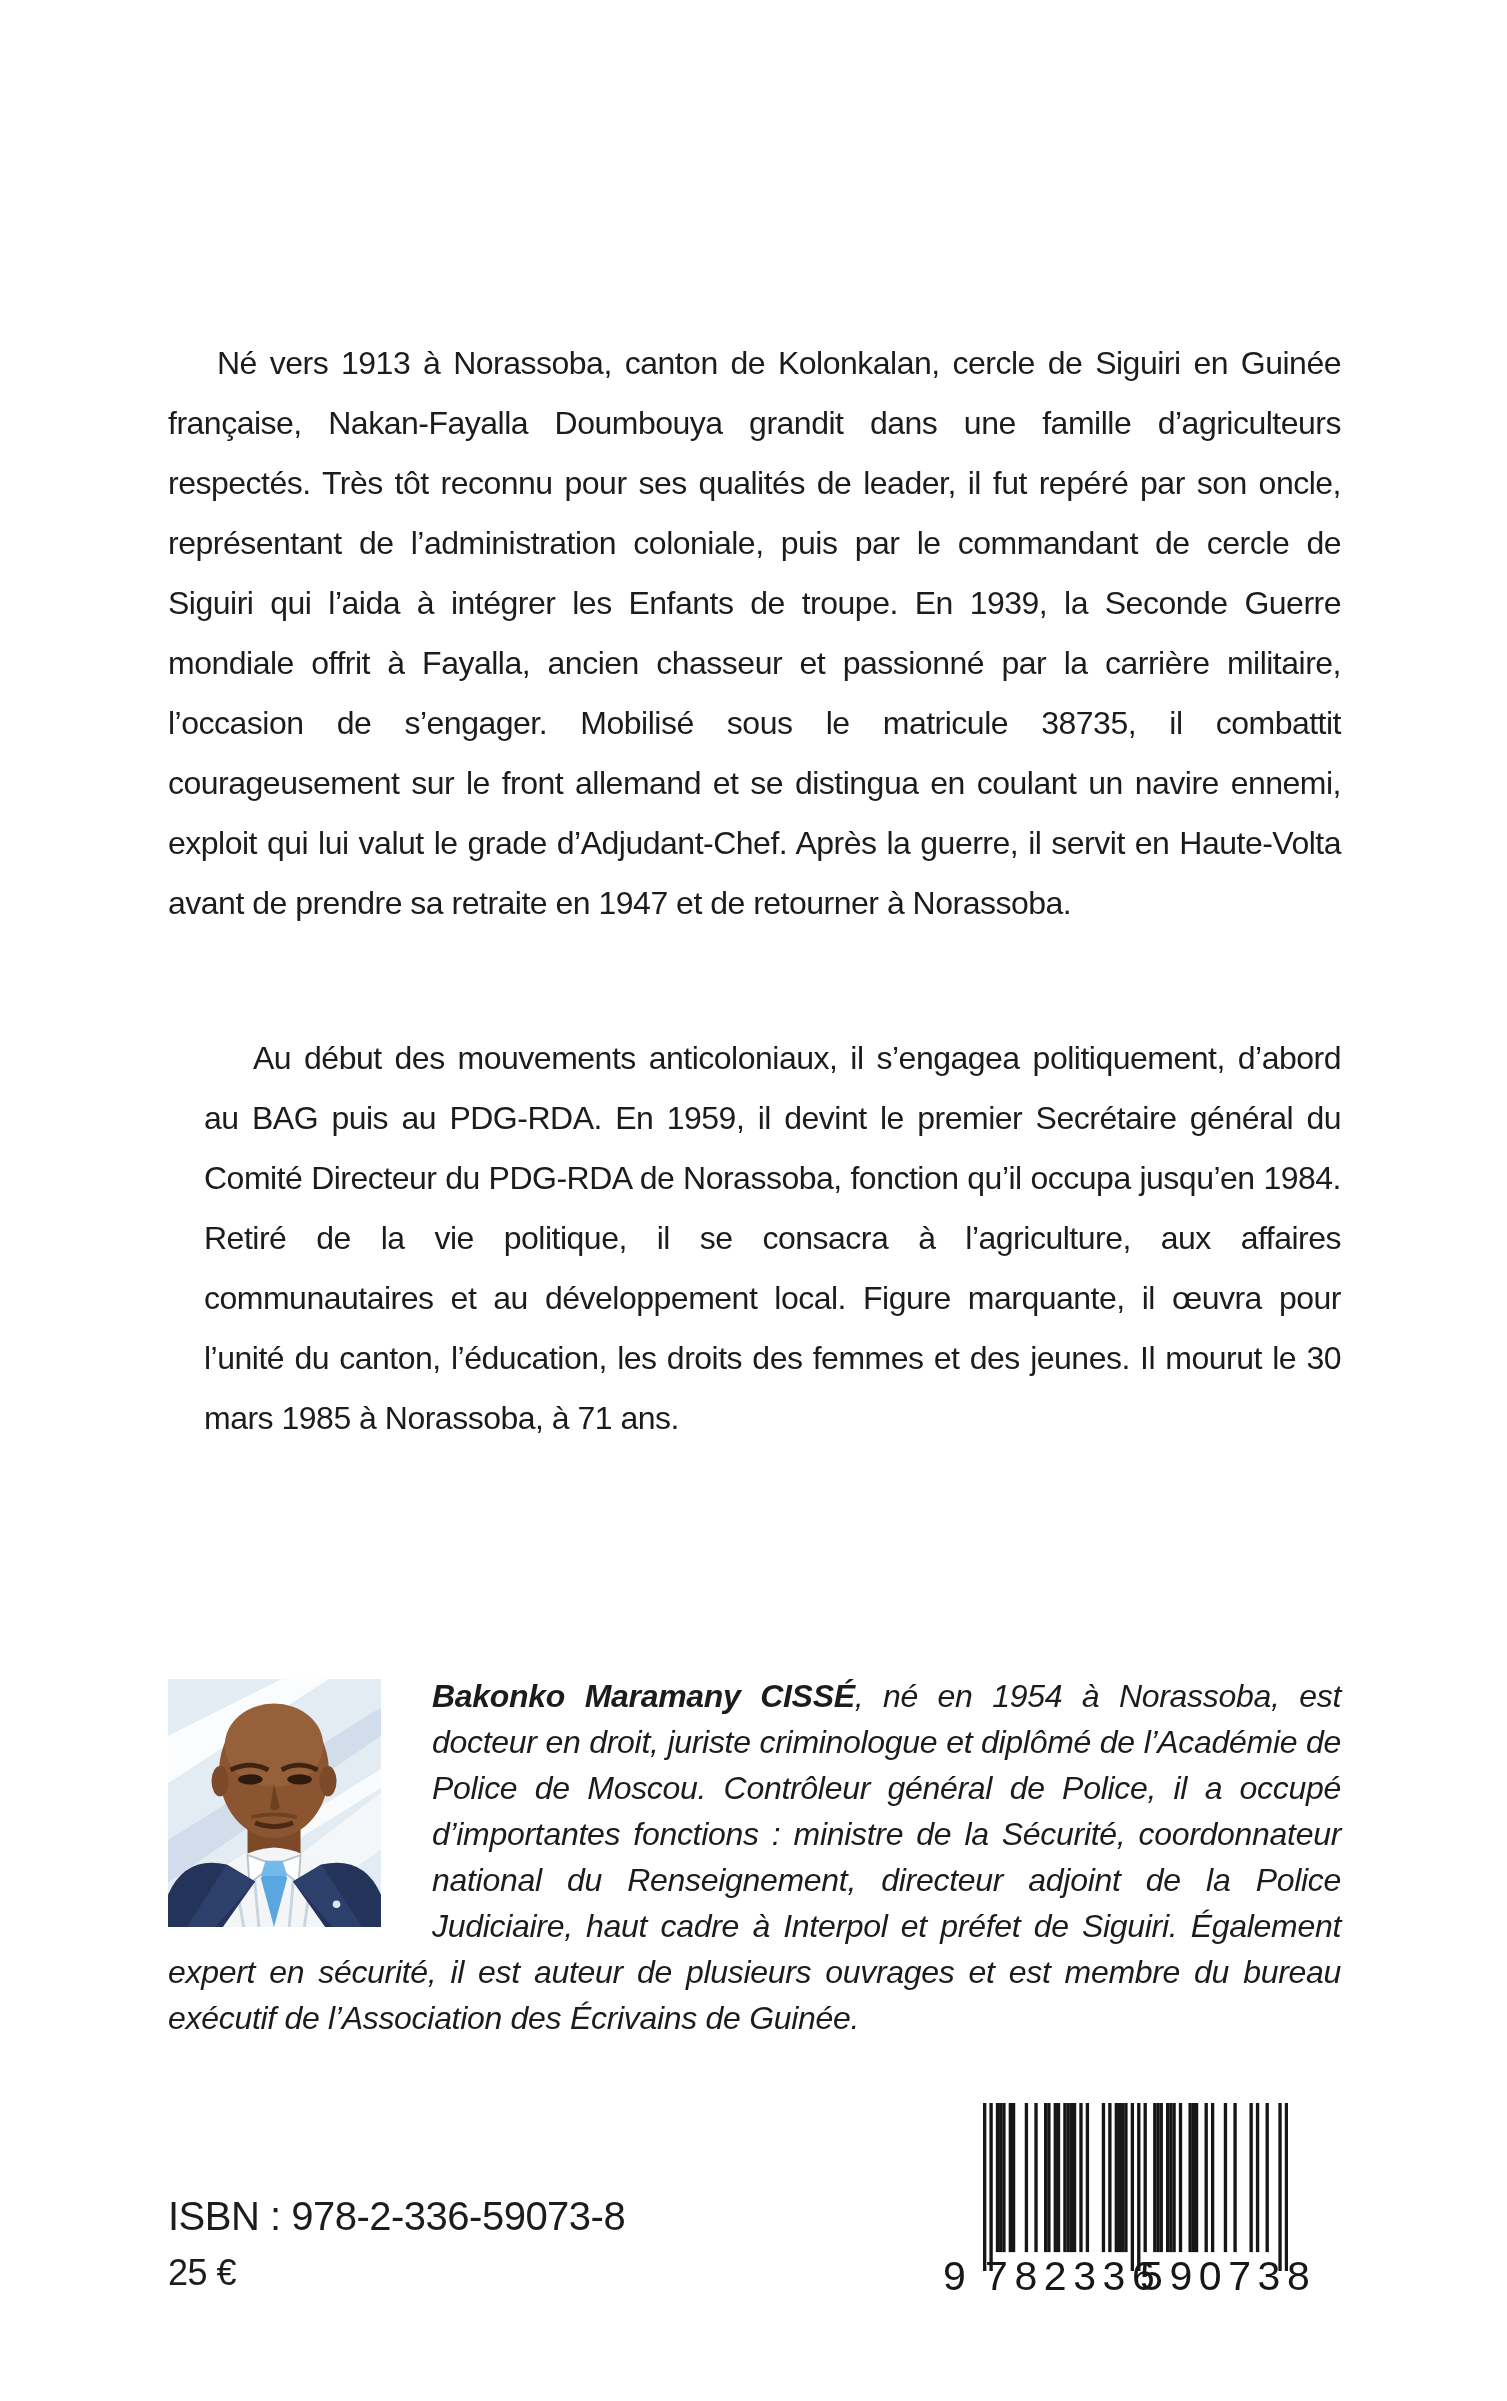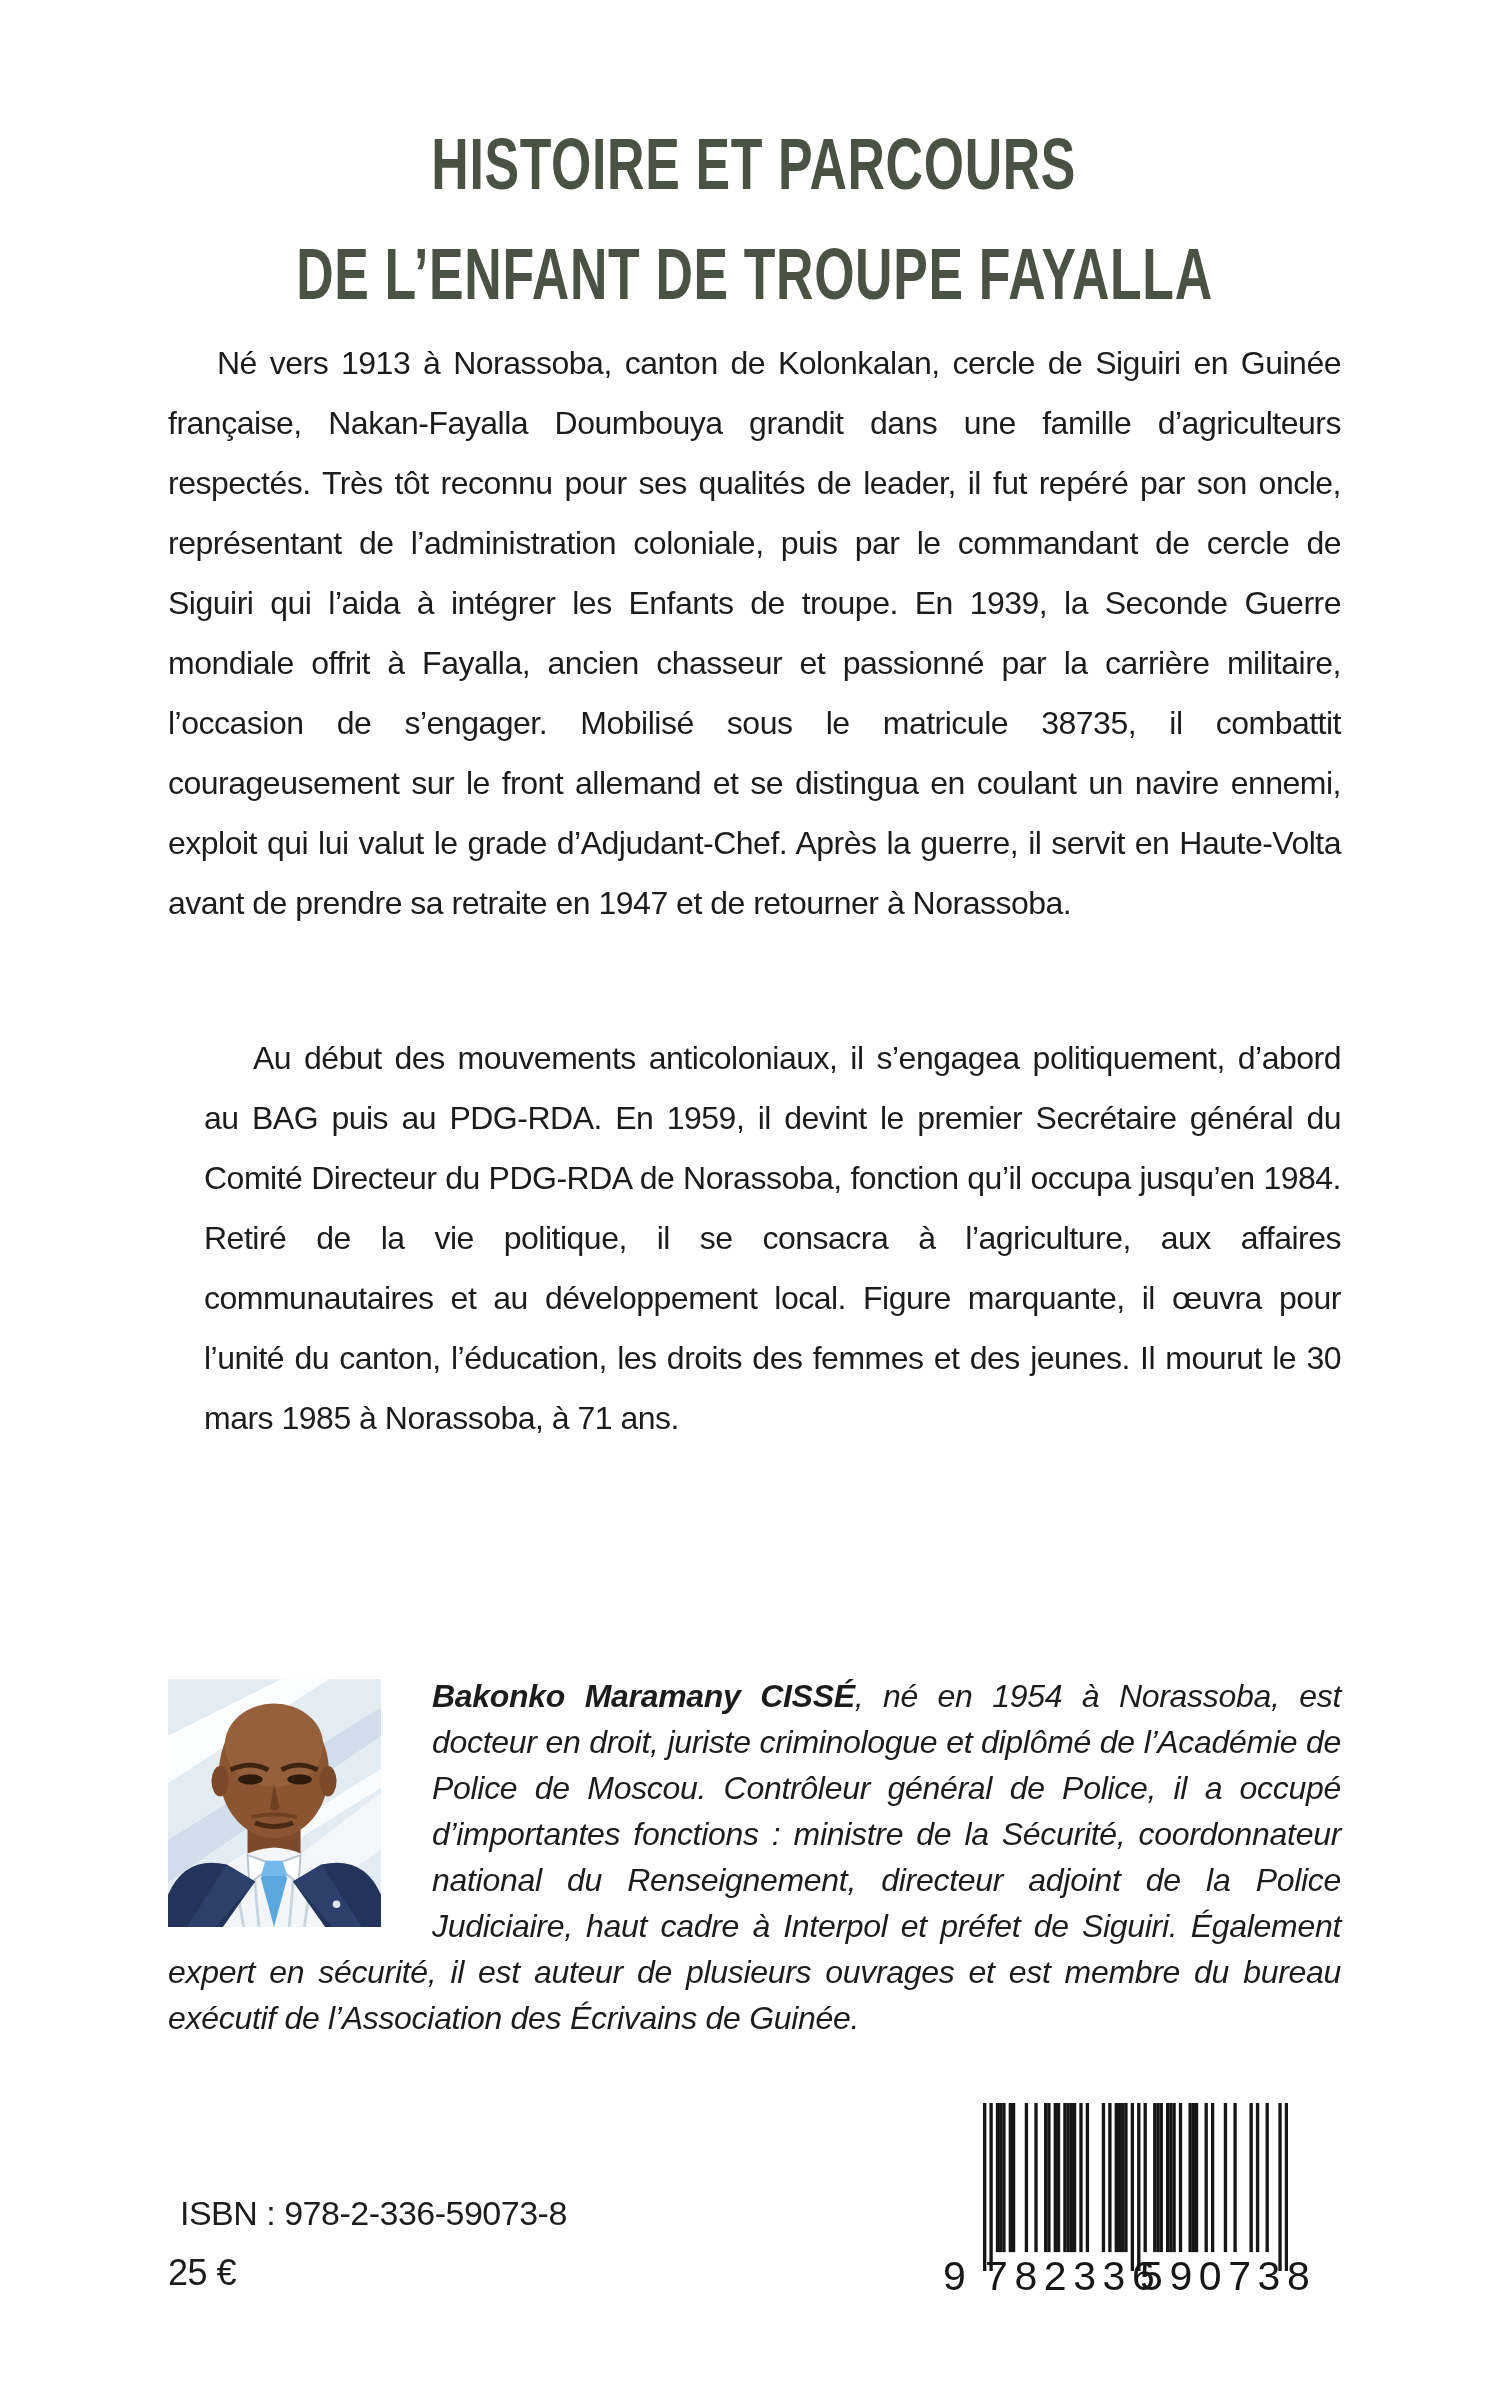--- a/index.html
+++ b/index.html
@@ -51,21 +51,21 @@
   .bio p { margin:0; }
   .bio-photo {
     float:left;
     width:213px; height:248px;
     margin:5.7px 51px 5.7px 0;
   }
   .bio-name { font-weight:bold; }
 
   
   .credit   { position:absolute; left:168px; top:2120px; font-size:33px; letter-spacing:-0.5px; }
-  .isbn     { position:absolute; left:168px; top:2194px; font-size:34px; letter-spacing:-0.5px;margin-left:12px; }
+  .isbn     { position:absolute; left:168px; top:2194px; font-size:40px; letter-spacing:-0.5px; }
   .price    { position:absolute; left:168px; top:2252px; font-size:36px; letter-spacing:-0.5px; }
 
   
   .barcode { position:absolute; left:943px; top:2103px; width:363px; }
   .barcode svg { display:block; margin-left:40px; }
   .barcode-digits {
     display:flex;
     margin-top:-17px;
     font-size:41px;
     line-height:44px;
@@ -74,28 +74,20 @@
   }
   .barcode-digits .bc-d0 { width:42px; text-align:left; }
   .barcode-digits .bc-d1 { width:155px; text-align:center; letter-spacing:6.6px; }
   .barcode-digits .bc-d2 { width:155px; text-align:right; letter-spacing:6.6px; }
 </style>
 </head>
 <body>
 
 <div class="page">
 
-  <div class="title">
-    <div class="t-line">
-      <span>HISTOIRE ET PARCOURS</span>
-    </div>
-    <div class="t-line">
-      <span>DE L’ENFANT DE TROUPE FAYALLA</span>
-    </div>
-  </div>
 
   <div class="body-text">
     <p>Né vers 1913 à Norassoba, canton de Kolonkalan, cercle de Siguiri en Guinée française, Nakan-Fayalla Doumbouya grandit dans une famille d’agriculteurs respectés. Très tôt reconnu pour ses qualités de leader, il fut repéré par son oncle, représentant de l’administration coloniale, puis par le commandant de cercle de Siguiri qui l’aida à intégrer les Enfants de troupe. En 1939, la Seconde Guerre mondiale offrit à Fayalla, ancien chasseur et passionné par la carrière militaire, l’occasion de s’engager. Mobilisé sous le matricule 38735, il combattit courageusement sur le front allemand et se distingua en coulant un navire ennemi, exploit qui lui valut le grade d’Adjudant-Chef. Après la guerre, il servit en Haute-Volta avant de prendre sa retraite en 1947 et de retourner à Norassoba.</p>
     <p>Au début des mouvements anticoloniaux, il s’engagea politiquement, d’abord au BAG puis au PDG-RDA. En 1959, il devint le premier Secrétaire général du Comité Directeur du PDG-RDA de Norassoba, fonction qu’il occupa jusqu’en 1984. Retiré de la vie politique, il se consacra à l’agriculture, aux affaires communautaires et au développement local. Figure marquante, il œuvra pour l’unité du canton, l’éducation, les droits des femmes et des jeunes. Il mourut le 30 mars 1985 à Norassoba, à 71 ans.</p>
   </div>
 
   <div class="bio">
     <p>
       <svg class="bio-photo" viewBox="0 0 225 262" preserveAspectRatio="none" aria-hidden="true">
 

